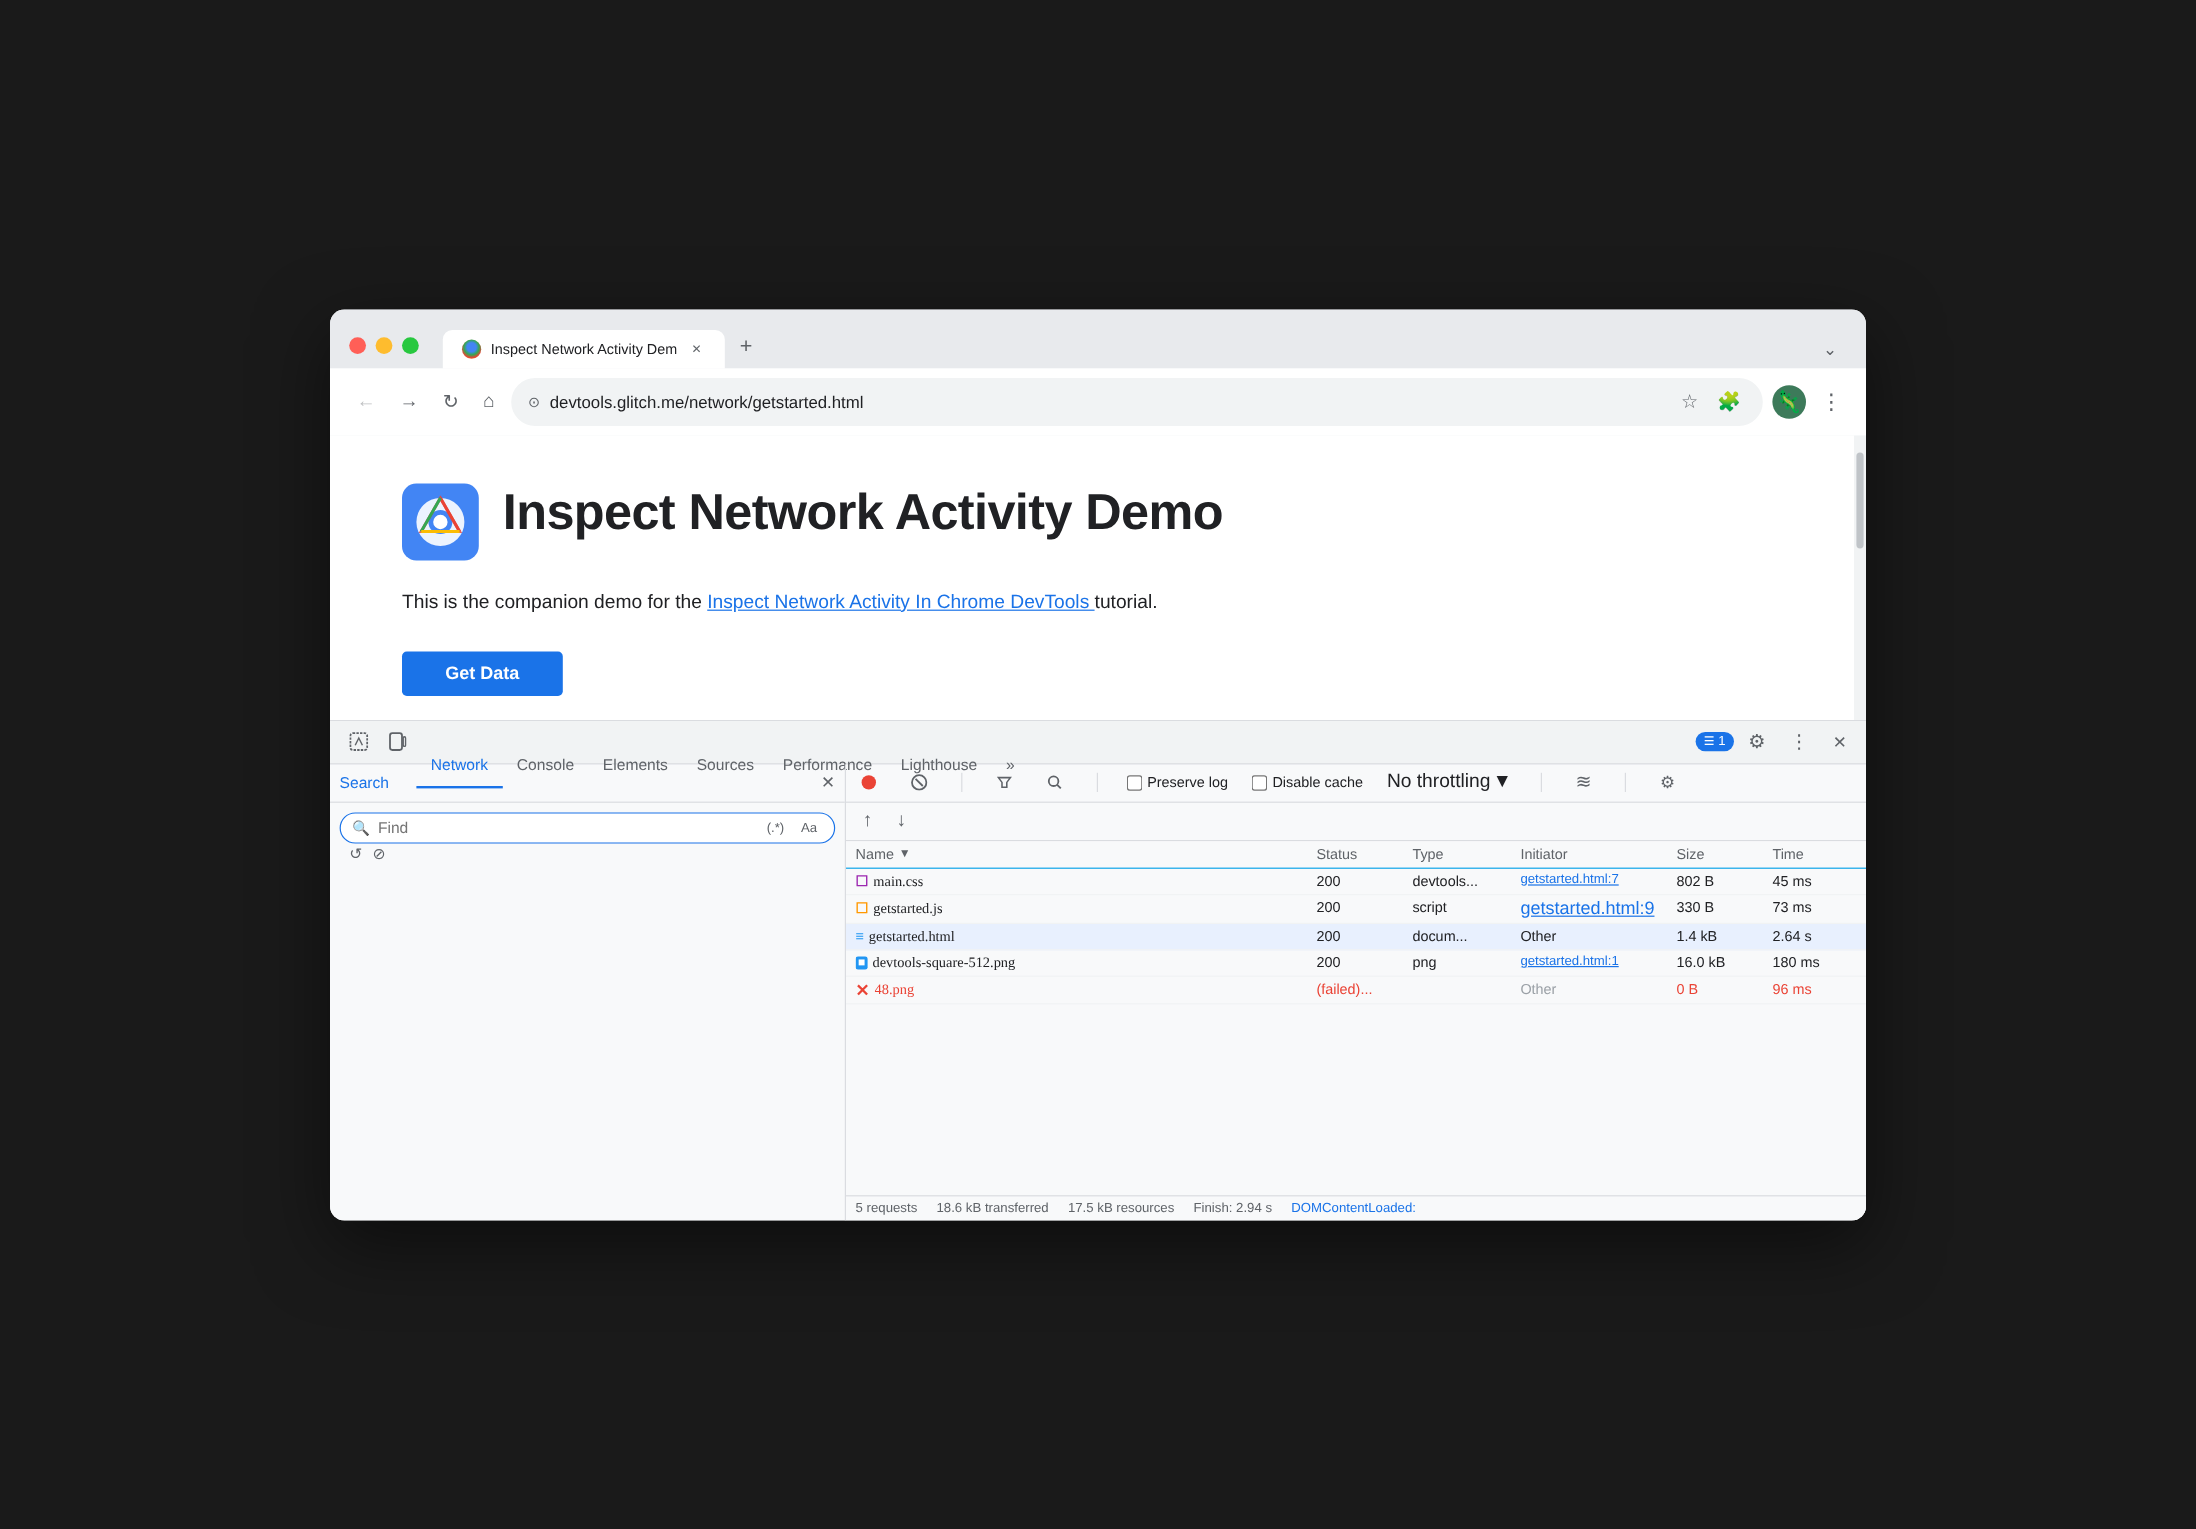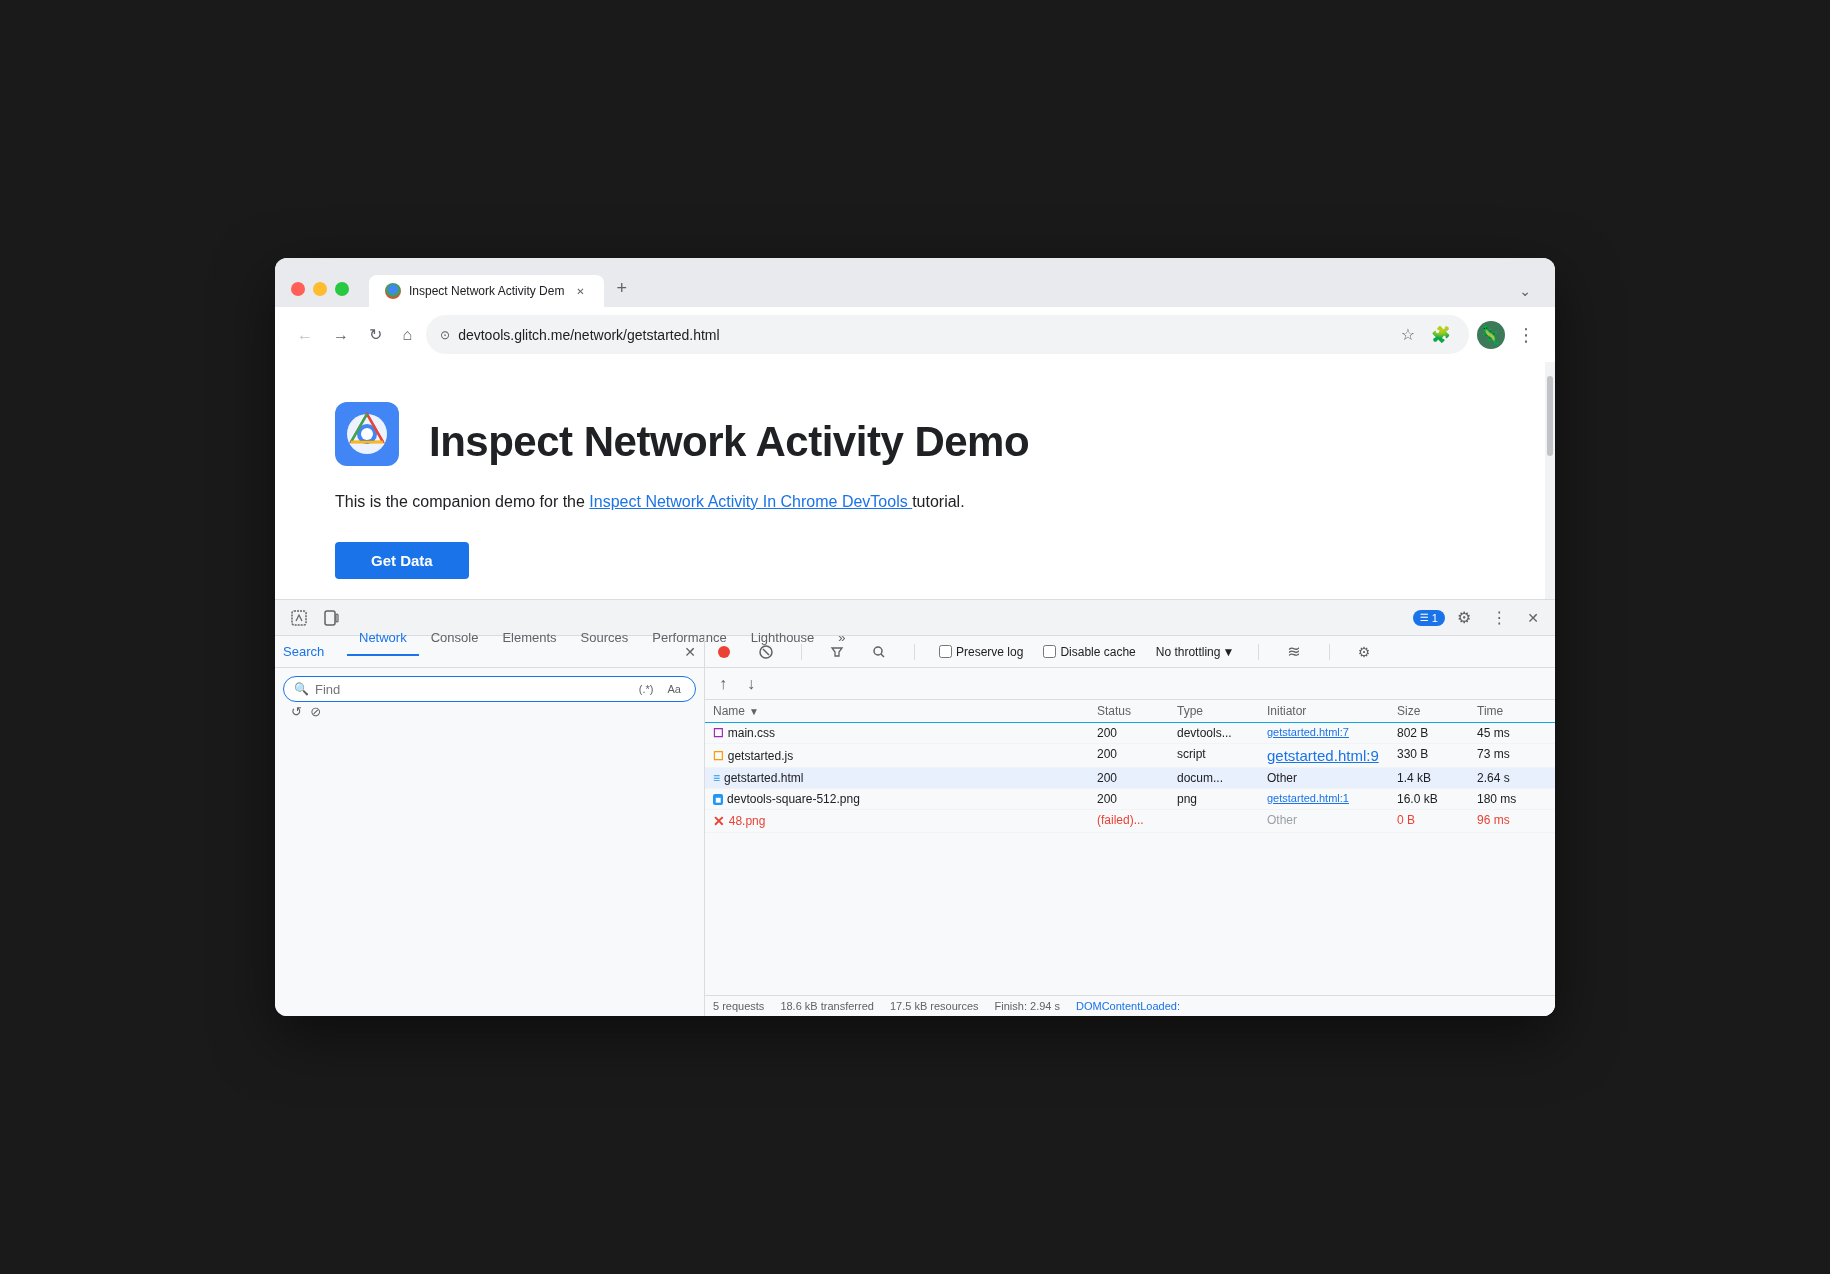--- a/index.html
+++ b/index.html
@@ -149,22 +149,22 @@
       color: #5f6368; font-size: 18px; padding: 4px;
     }
     
     .page-content {
       background: #ffffff;
       padding: 40px 60px 20px;
       min-height: 200px;
     }
     .page-header {
       display: flex;
-      align-items: flex-end;
-      gap: 30px;
+      align-items: flex-start;
+      gap: 20px;
       margin-bottom: 24px;
     }
     .page-title {
       font-size: 42px;
       font-weight: 800;
       color: #202124;
       letter-spacing: -0.5px;
     }
     .page-desc {
       font-size: 16px;
@@ -294,21 +294,21 @@
     .toolbar-separator {
       width: 1px; height: 16px; background: #dadce0; margin: 0 4px;
     }
     .checkbox-label {
       display: flex; align-items: center; gap: 4px;
       font-size: 12px; color: #202124; cursor: pointer;
     }
     .checkbox-label input { margin: 0; }
     .throttle-select {
       display: flex; align-items: center; gap: 2px;
-      font-size: 12px; color: #202124;
+      font-size: 16px; color: #202124;
       background: transparent; border: none; cursor: pointer;
     }
     
     .network-filter-bar {
       display: flex;
       align-items: center;
       padding: 4px 8px;
       gap: 8px;
       border-bottom: 1px solid #dadce0;
       height: 32px;
@@ -344,21 +344,21 @@
       grid-template-columns: 1fr 80px 90px 130px 80px 70px;
       padding: 3px 8px;
       font-size: 12px;
       color: #202124;
       border-bottom: 1px solid #f1f3f4;
       cursor: pointer;
     }
     .network-row.selected { background: #e8f0fe; }
     .network-row.error { color: #ea4335; }
     .cell { display: flex; align-items: center; gap: 4px; overflow: hidden; white-space: nowrap; }
-    .cell-overflow { overflow: hidden; text-overflow: ellipsis; white-space: nowrap; }
+    .cell-overflow { overflow: hidden; text-overflow: ellipsis; white-space: nowrap; font-family: Liberation Serif, serif; }
     
     .network-statusbar {
       border-top: 1px solid #dadce0;
       padding: 4px 8px;
       font-size: 11px;
       color: #5f6368;
       display: flex;
       gap: 16px;
       background: #f8f9fa;
     }

